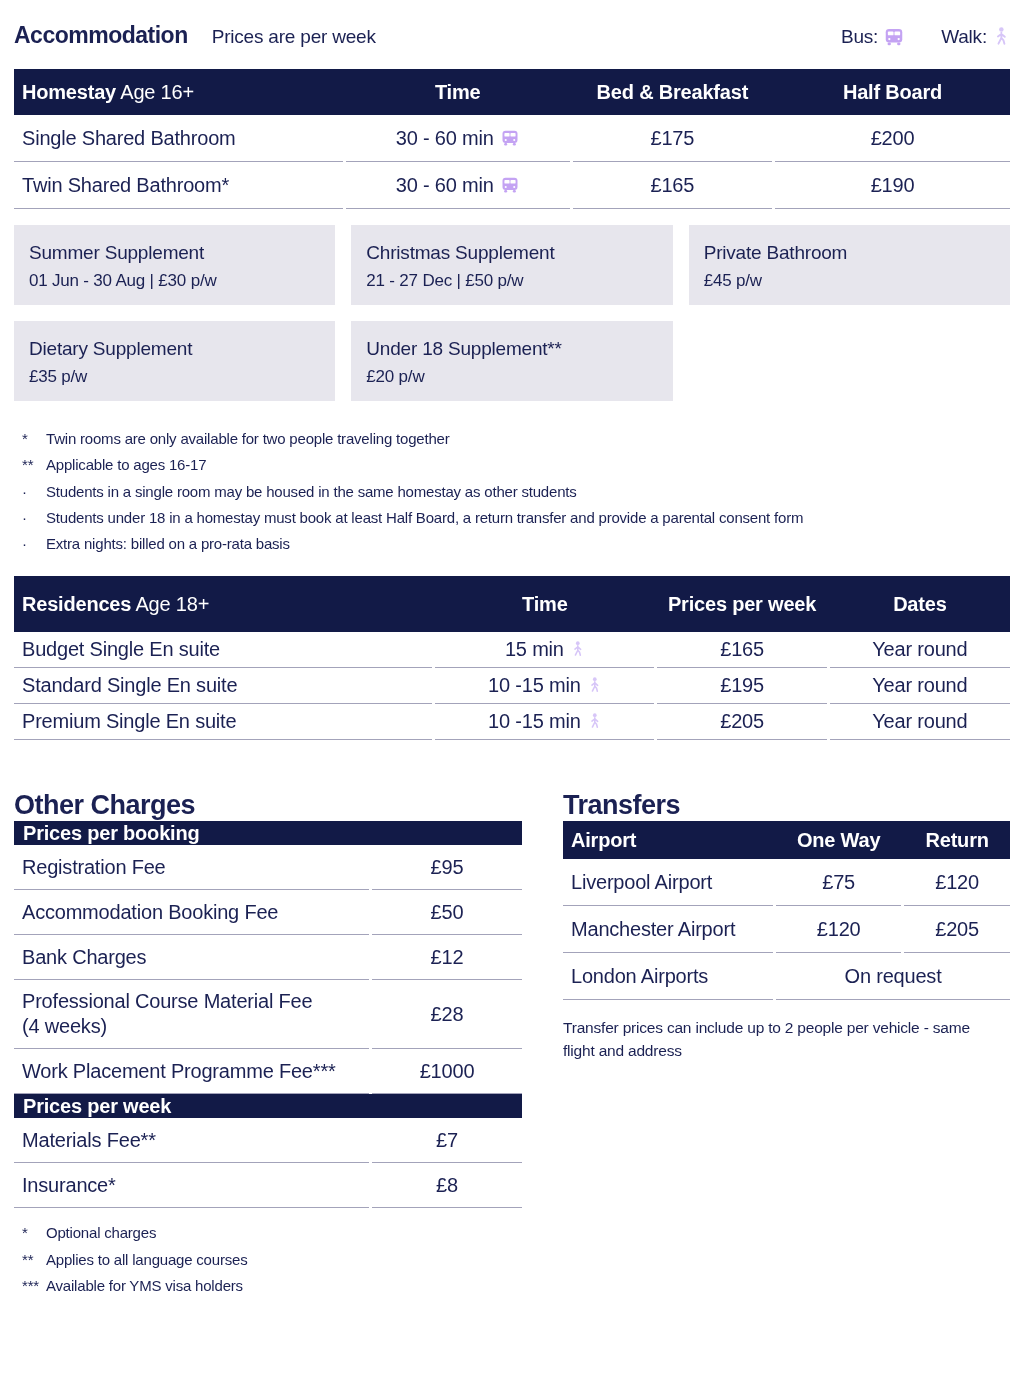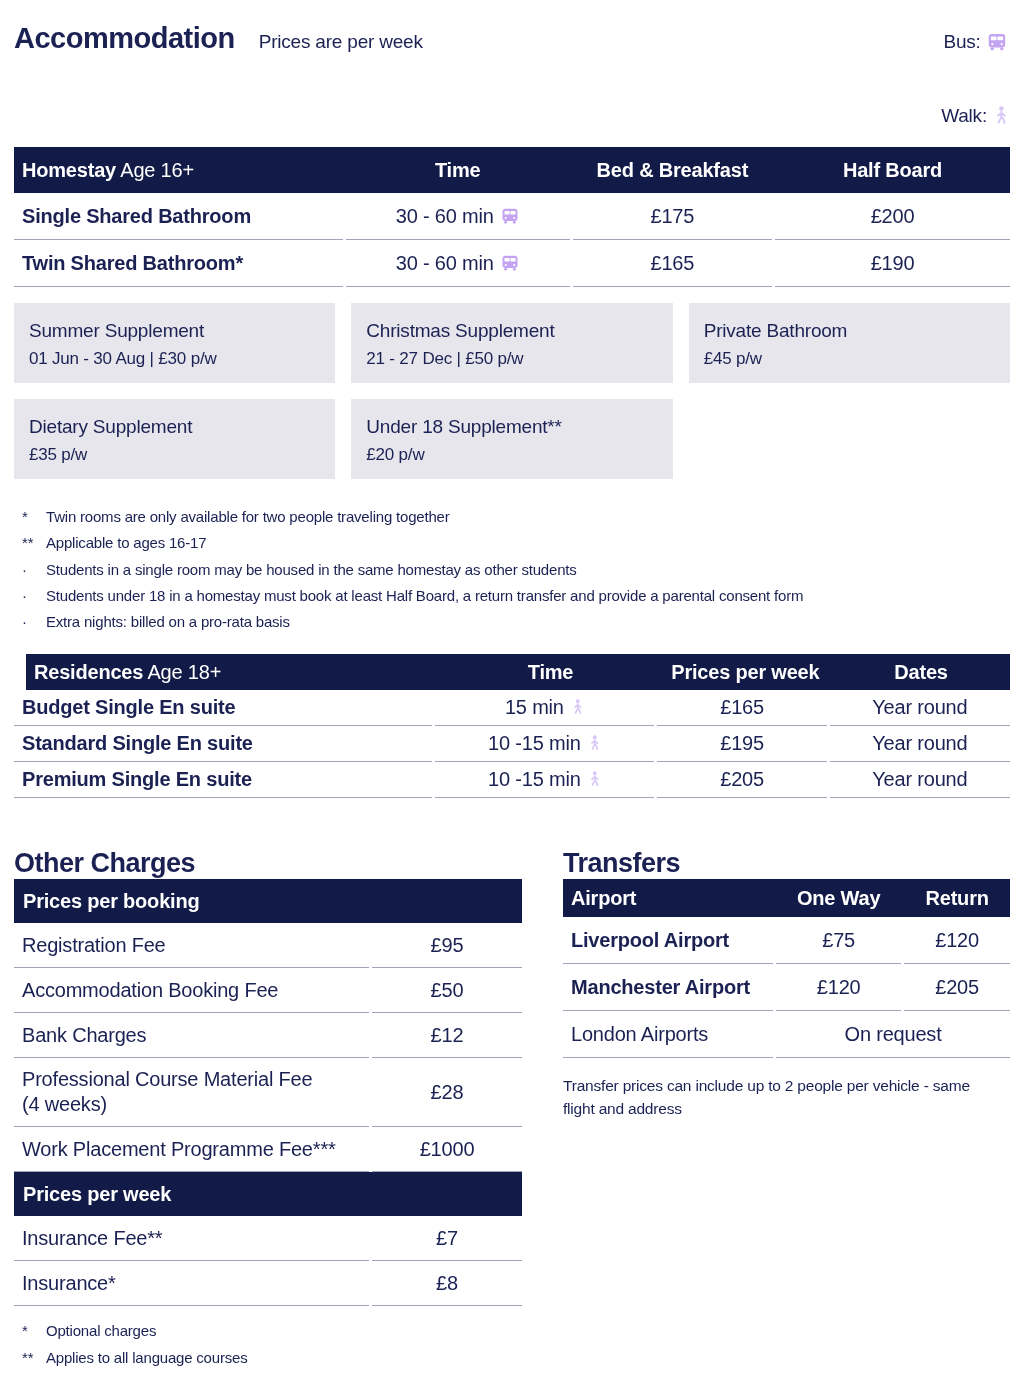--- a/index.html
+++ b/index.html
@@ -14,63 +14,63 @@
   html,body{width:1024px;height:1374px;overflow:hidden;background:#fff;}
   body{
     font-family:"Liberation Sans","DejaVu Sans",sans-serif;
     color:var(--ink);
     letter-spacing:-0.2px;
   }
   .page{padding:14px 14px 0 14px;width:1024px;}
 
   
   .page-header{display:flex;align-items:baseline;margin:8px 0 20px 0;}
-  .page-title{font-size:29px;font-weight:700;letter-spacing:-0.5px;}
+  .page-title{font-size:23px;font-weight:700;letter-spacing:-0.5px;}
   .page-subtitle{font-size:19px;margin-left:24px;}
-  .legend{margin-left:auto;display:flex;align-items:center;gap:52px;flex-direction:column;}
+  .legend{margin-left:auto;display:flex;gap:36px;}
   .legend-item{display:flex;align-items:center;gap:5px;font-size:19px;}
   .icon{display:inline-flex;vertical-align:middle;}
 
   
   .thead{background:var(--navy);color:#fff;display:grid;align-items:center;font-size:20px;column-gap:3px;}
   .thead .cell{display:flex;align-items:center;justify-content:center;text-align:center;}
   .thead .cell.name{justify-content:flex-start;padding-left:8px;}
   .trow{display:grid;font-size:20px;column-gap:3px;}
   .trow .cell{display:flex;align-items:center;justify-content:center;border-bottom:1px solid var(--line);min-height:100%;}
-  .trow .cell.name{justify-content:flex-start;padding-left:8px;font-weight:bold;}
+  .trow .cell.name{justify-content:flex-start;padding-left:8px;}
   .bold{font-weight:700;}
   .sp{white-space:pre;}
 
   
   .homestay .thead,.homestay .trow{grid-template-columns:33% 22.5% 20% 1fr;}
   .homestay .thead{height:46px;}
   .homestay .trow{height:47px;}
   .residences{margin-top:22px;}
   .residences .thead,.residences .trow{grid-template-columns:42% 22% 17% 1fr;}
-  .residences .thead{height:36px;margin-left:12px;}
+  .residences .thead{height:56px;}
   .residences .trow{height:36px;}
   .time-cell{display:flex;align-items:center;gap:6px;}
 
   
   .supplements{display:grid;grid-template-columns:repeat(3,1fr);gap:16px;margin-top:16px;}
   .supp-box{background:var(--box);padding:17px 15px 14px 15px;min-height:74px;}
   .supp-title{font-size:19px;font-weight:400;margin-bottom:7px;}
   .supp-detail{font-size:17px;}
 
   
   .notes{margin-top:28px;padding-left:8px;}
   .note{display:grid;grid-template-columns:24px 1fr;font-size:15px;line-height:1.35;margin-bottom:6px;}
   .note .marker{font-size:15px;}
   .note .txt{white-space:pre-line;}
 
   
   .section-cols{display:grid;grid-template-columns:508px 1fr;column-gap:41px;margin-top:50px;}
   .section-title{font-size:27px;font-weight:700;letter-spacing:-0.5px;}
 
-  .oc-head{background:var(--navy);color:#fff;font-size:20px;font-weight:700;height:44px;display:flex;align-items:center;padding-left:9px;}
+  .oc-head{background:var(--navy);color:#fff;font-size:20px;font-weight:700;height:24px;display:flex;align-items:center;padding-left:9px;}
   .oc-row{display:grid;grid-template-columns:1fr 150px;column-gap:3px;font-size:20px;}
   .oc-row .cell{display:flex;align-items:center;border-bottom:1px solid var(--line);min-height:45px;}
   .oc-row .cell.name{padding-left:8px;white-space:pre-line;line-height:1.25;}
   .oc-row .cell.price{justify-content:center;}
   .oc-row.tall .cell{min-height:69px;}
 
   .tr-table .thead,.tr-table .trow{grid-template-columns:47% 28% 1fr;}
   .tr-table .thead{height:38px;font-weight:700;}
   .tr-table .trow{min-height:47px;}
   .tr-row-span{display:grid;grid-template-columns:47% 1fr;column-gap:3px;font-size:20px;min-height:47px;}
@@ -299,21 +299,21 @@
 (4 weeks)</div>
         <div class="cell price">£28</div>
       </div>
       <div class="oc-row">
         <div class="cell name">Work Placement Programme Fee***</div>
         <div class="cell price">£1000</div>
       </div>
 
       <div class="oc-head">Prices per week</div>
       <div class="oc-row">
-        <div class="cell name">Insurance Fee**</div>
+        <div class="cell name">Materials Fee**</div>
         <div class="cell price">£7</div>
       </div>
       <div class="oc-row">
         <div class="cell name">Insurance*</div>
         <div class="cell price">£8</div>
       </div>
 
       <div class="notes bottom-notes">
         <div class="note">
             <span class="marker">*</span>

